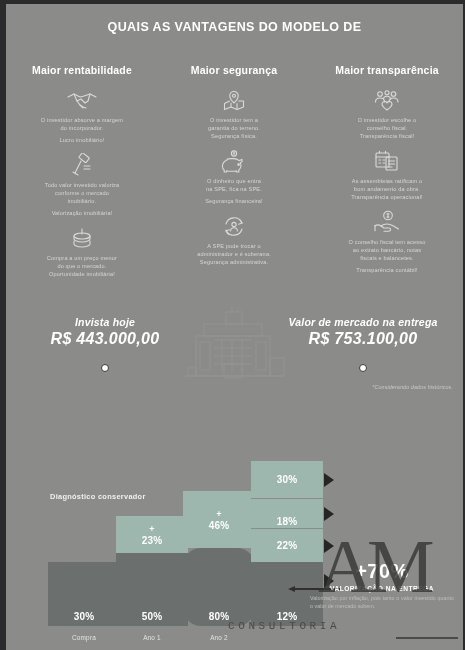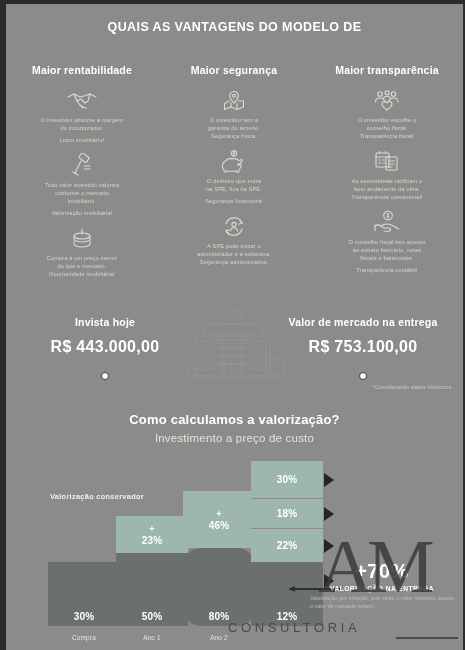--- a/index.html
+++ b/index.html
@@ -38,26 +38,26 @@
   .item{text-align:center;margin-bottom:7px;}
   .ic{height:30px;display:flex;align-items:center;justify-content:center;}
   .ic svg{display:block;opacity:.85;}
   .itxt{
     color:#d6d6d2;font-size:5.6px;line-height:8px;letter-spacing:.15px;
     padding:0 16px;
   }
   .itxt .gap{display:block;height:4px;}
 
   
-  .values{position:absolute;left:0;top:300px;width:457px;height:100px;}
+  .values{position:absolute;left:0;top:300px;width:457px;height:100px;font-style:italic;}
   .vblock{position:absolute;top:12px;width:170px;text-align:center;}
   .vblock.left{left:14px;}
   .vblock.right{left:272px;}
   .vlabel{color:#ffffff;font-size:10.5px;font-weight:bold;letter-spacing:.2px;}
-  .vamount{color:#ffffff;font-size:16px;font-weight:bold;margin-top:10px;letter-spacing:.3px;}
+  .vamount{color:#ffffff;font-size:16px;font-weight:bold;margin-top:2px;letter-spacing:.3px;}
   .dot{
     width:6px;height:6px;border-radius:50%;
     background:#ffffff;border:1.5px solid #3a3a3a;
     margin:16px auto 0;
   }
   .building{
     position:absolute;left:168px;top:2px;width:118px;height:82px;
     opacity:.20;
   }
   .foot-note{
@@ -120,22 +120,22 @@
     font-family:"Liberation Serif", serif;
     font-size:76px;color:#3a3a38;opacity:.85;line-height:76px;letter-spacing:-6px;
   }
   .wm-name{
     position:absolute;left:218px;top:604px;
     font-family:"Liberation Serif", serif;
     font-size:20px;color:#3a3a38;letter-spacing:.5px;white-space:nowrap;
   }
   .wm-sub{
     position:absolute;left:222px;top:616px;
-    font-family:Liberation Sans, sans-serif;
-    font-size:13px;color:#4a4a48;letter-spacing:3.6px;white-space:nowrap;
+    font-family:Liberation Mono, monospace;
+    font-size:11px;color:#4a4a48;letter-spacing:3.6px;white-space:nowrap;
   }
   .wm-rule{position:absolute;left:390px;top:633px;width:62px;height:1.5px;background:#4a4a48;}
 </style>
 </head>
 <body>
 
 <div class="page">
 
   <div class="title">
     <span>QUAIS AS VANTAGENS DO MODELO DE</span>
@@ -339,26 +339,22 @@
 
     <div class="vblock right">
       <div class="vlabel">Valor de mercado na entrega</div>
       <div class="vamount">R$ 753.100,00</div>
       <div class="dot"></div>
     </div>
 
     <div class="foot-note">*Considerando dados históricos.</div>
   </div>
 
-  <div class="chart-head">
-    <div class="ch-title">Como calculamos a valorização?</div>
-    <div class="ch-sub">Investimento a preço de custo</div>
-  </div>
-
-  <div class="diag-label">Valorização conservador</div>
+
+  <div class="diag-label">Diagnóstico conservador</div>
 
   <div class="chart">
 
     <div class="bar-group" style="left:42px;">
       <div class="seg base" style="height:64px;">
         <span class="seg-val">30%</span>
       </div>
       <div class="cat">Compra</div>
     </div>
 
@@ -386,21 +382,21 @@
         <span class="seg-val">80%</span>
       </div>
       <div class="cat">Ano 2</div>
     </div>
 
     <div class="bar-group" style="left:245px;">
       <div class="seg up" style="height:38px;border-bottom:1px solid #8b8b89;">
         <span class="seg-val">30%</span>
         <span class="arrow"></span>
       </div>
-      <div class="seg up" style="height:30px;border-bottom:1px solid #8b8b89;">
+      <div class="seg up" style="height:30px;border-bottom:1px solid #8b8b89;align-items:flex-end;">
         <span class="seg-val">18%</span>
         <span class="arrow"></span>
       </div>
       <div class="seg up" style="height:33px;">
         <span class="seg-val">22%</span>
         <span class="arrow"></span>
       </div>
       <div class="seg base" style="height:64px;">
         <span class="seg-val">12%</span>
         <span class="arrow" style="top:30%;"></span>

